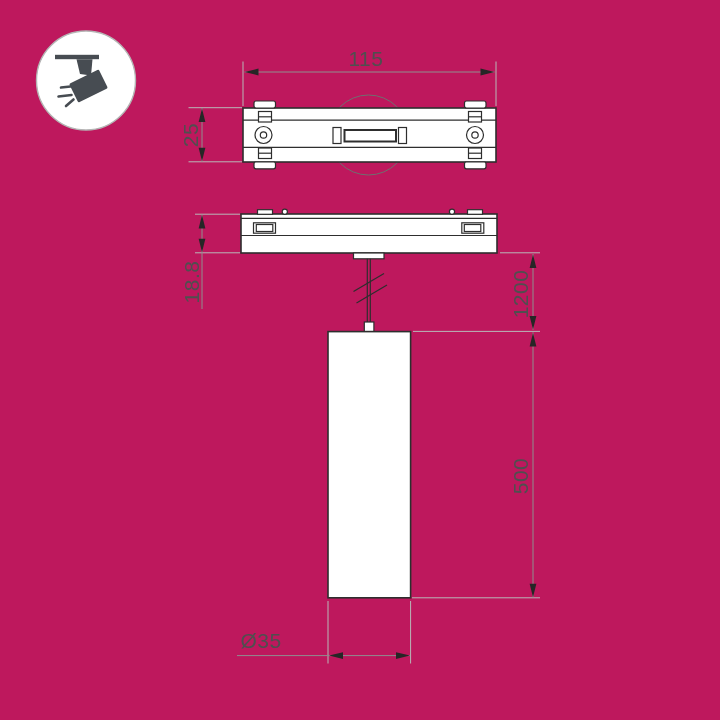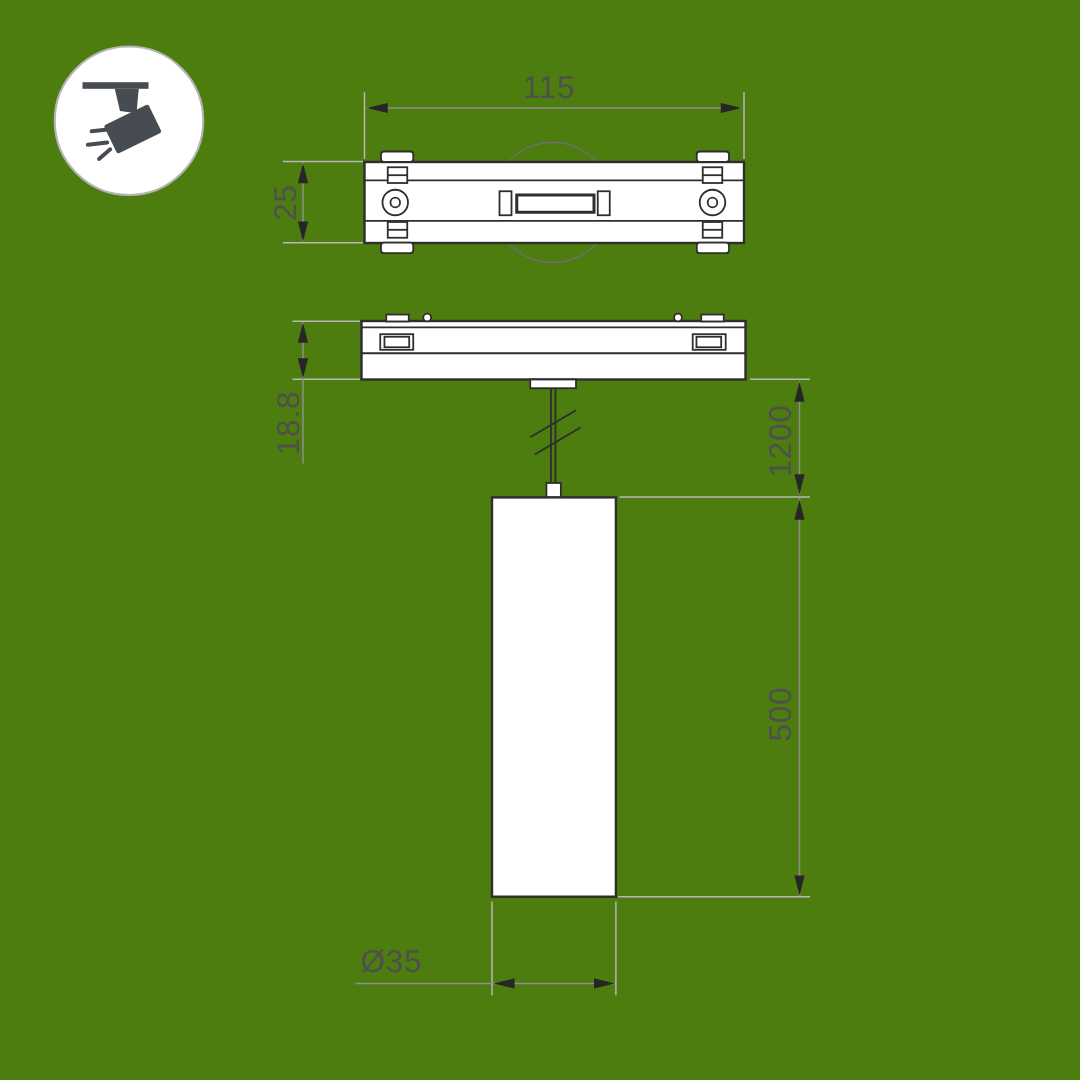--- a/index.html
+++ b/index.html
@@ -1,19 +1,19 @@
 <!DOCTYPE html>
 <html><head>
 <meta charset="utf-8">
 <style>
   html,body{margin:0;padding:0;background:#ffffff;}
   .canvas{
     position:relative;
     width:720px;height:720px;
-    background:#4d7c0f;
+    background:#be185d;
     overflow:hidden;
     font-family:"Liberation Sans", sans-serif;
   }
   svg{display:block;}
   .outline      {stroke:#2e2e2e;stroke-width:1.6;fill:#ffffff;}
   .outline-thin {stroke:#2e2e2e;stroke-width:1.2;fill:none;}
   .outline-fill {stroke:#2e2e2e;stroke-width:1.2;fill:#ffffff;}
   .slot-thick   {stroke:#2e2e2e;stroke-width:2;fill:#ffffff;}
   .rosette      {stroke:#6f6f6f;stroke-width:1;fill:none;}
   .dim-line     {stroke:#8f8f8f;stroke-width:1;fill:none;}

